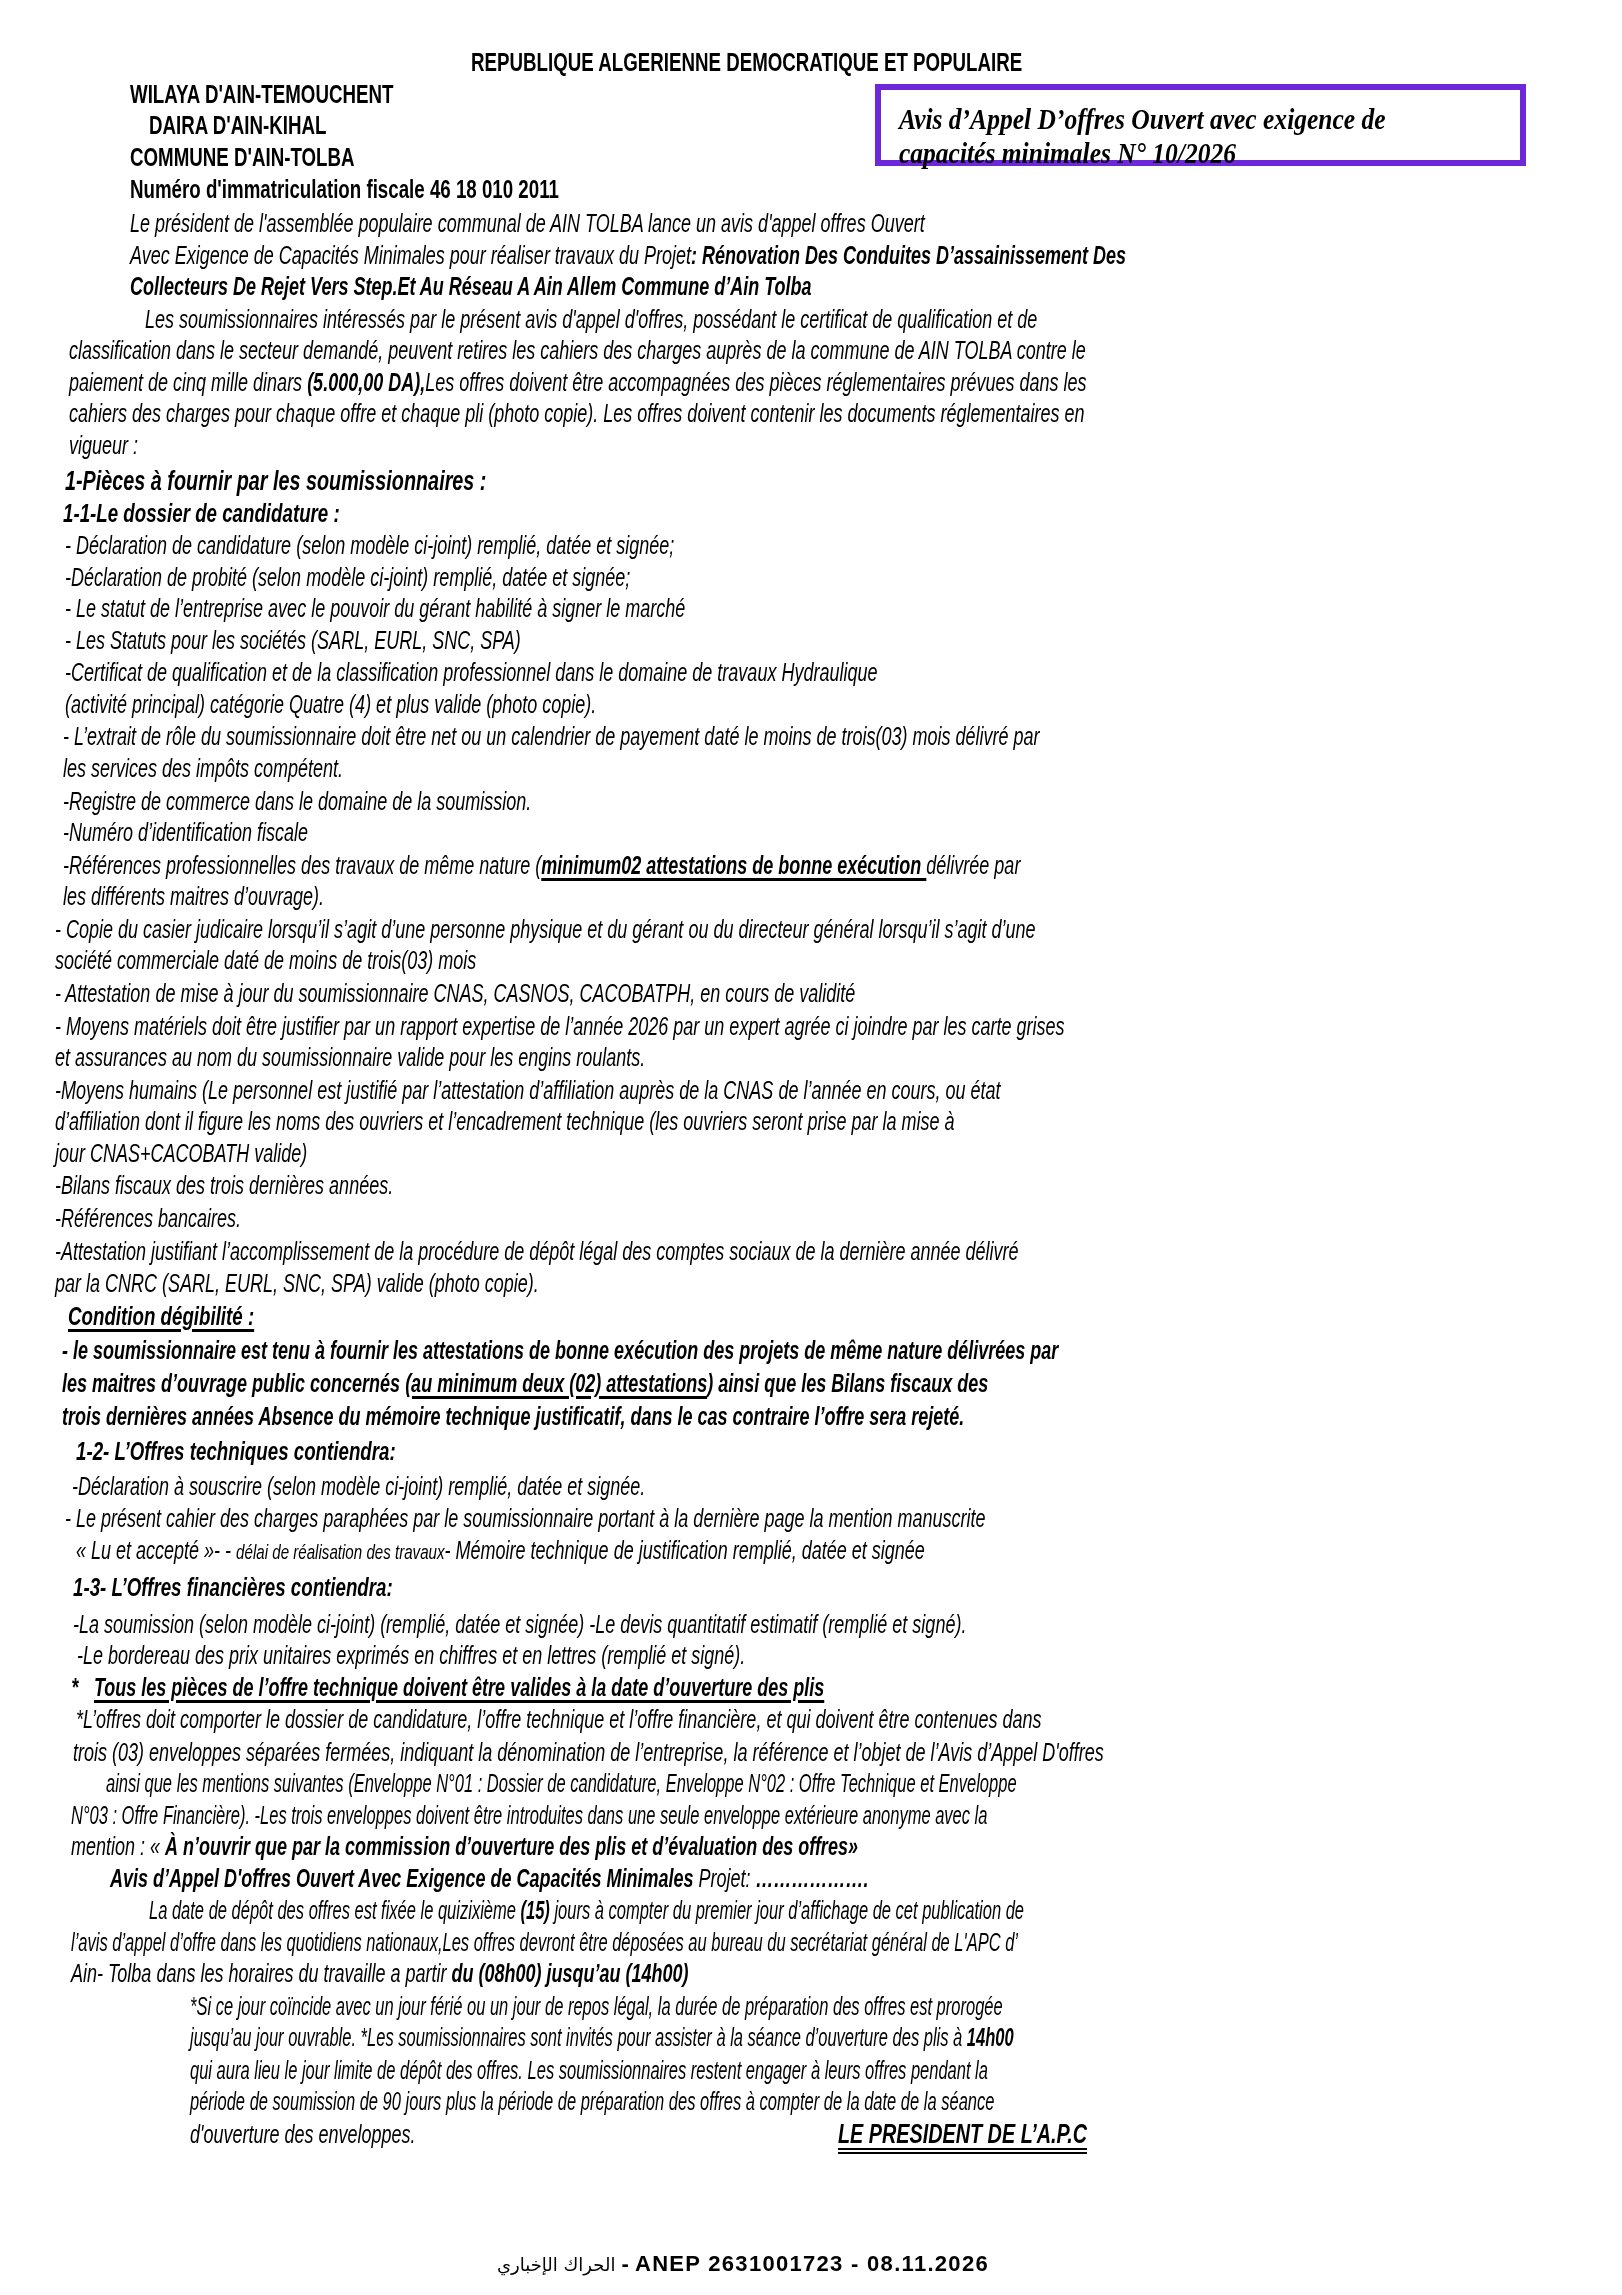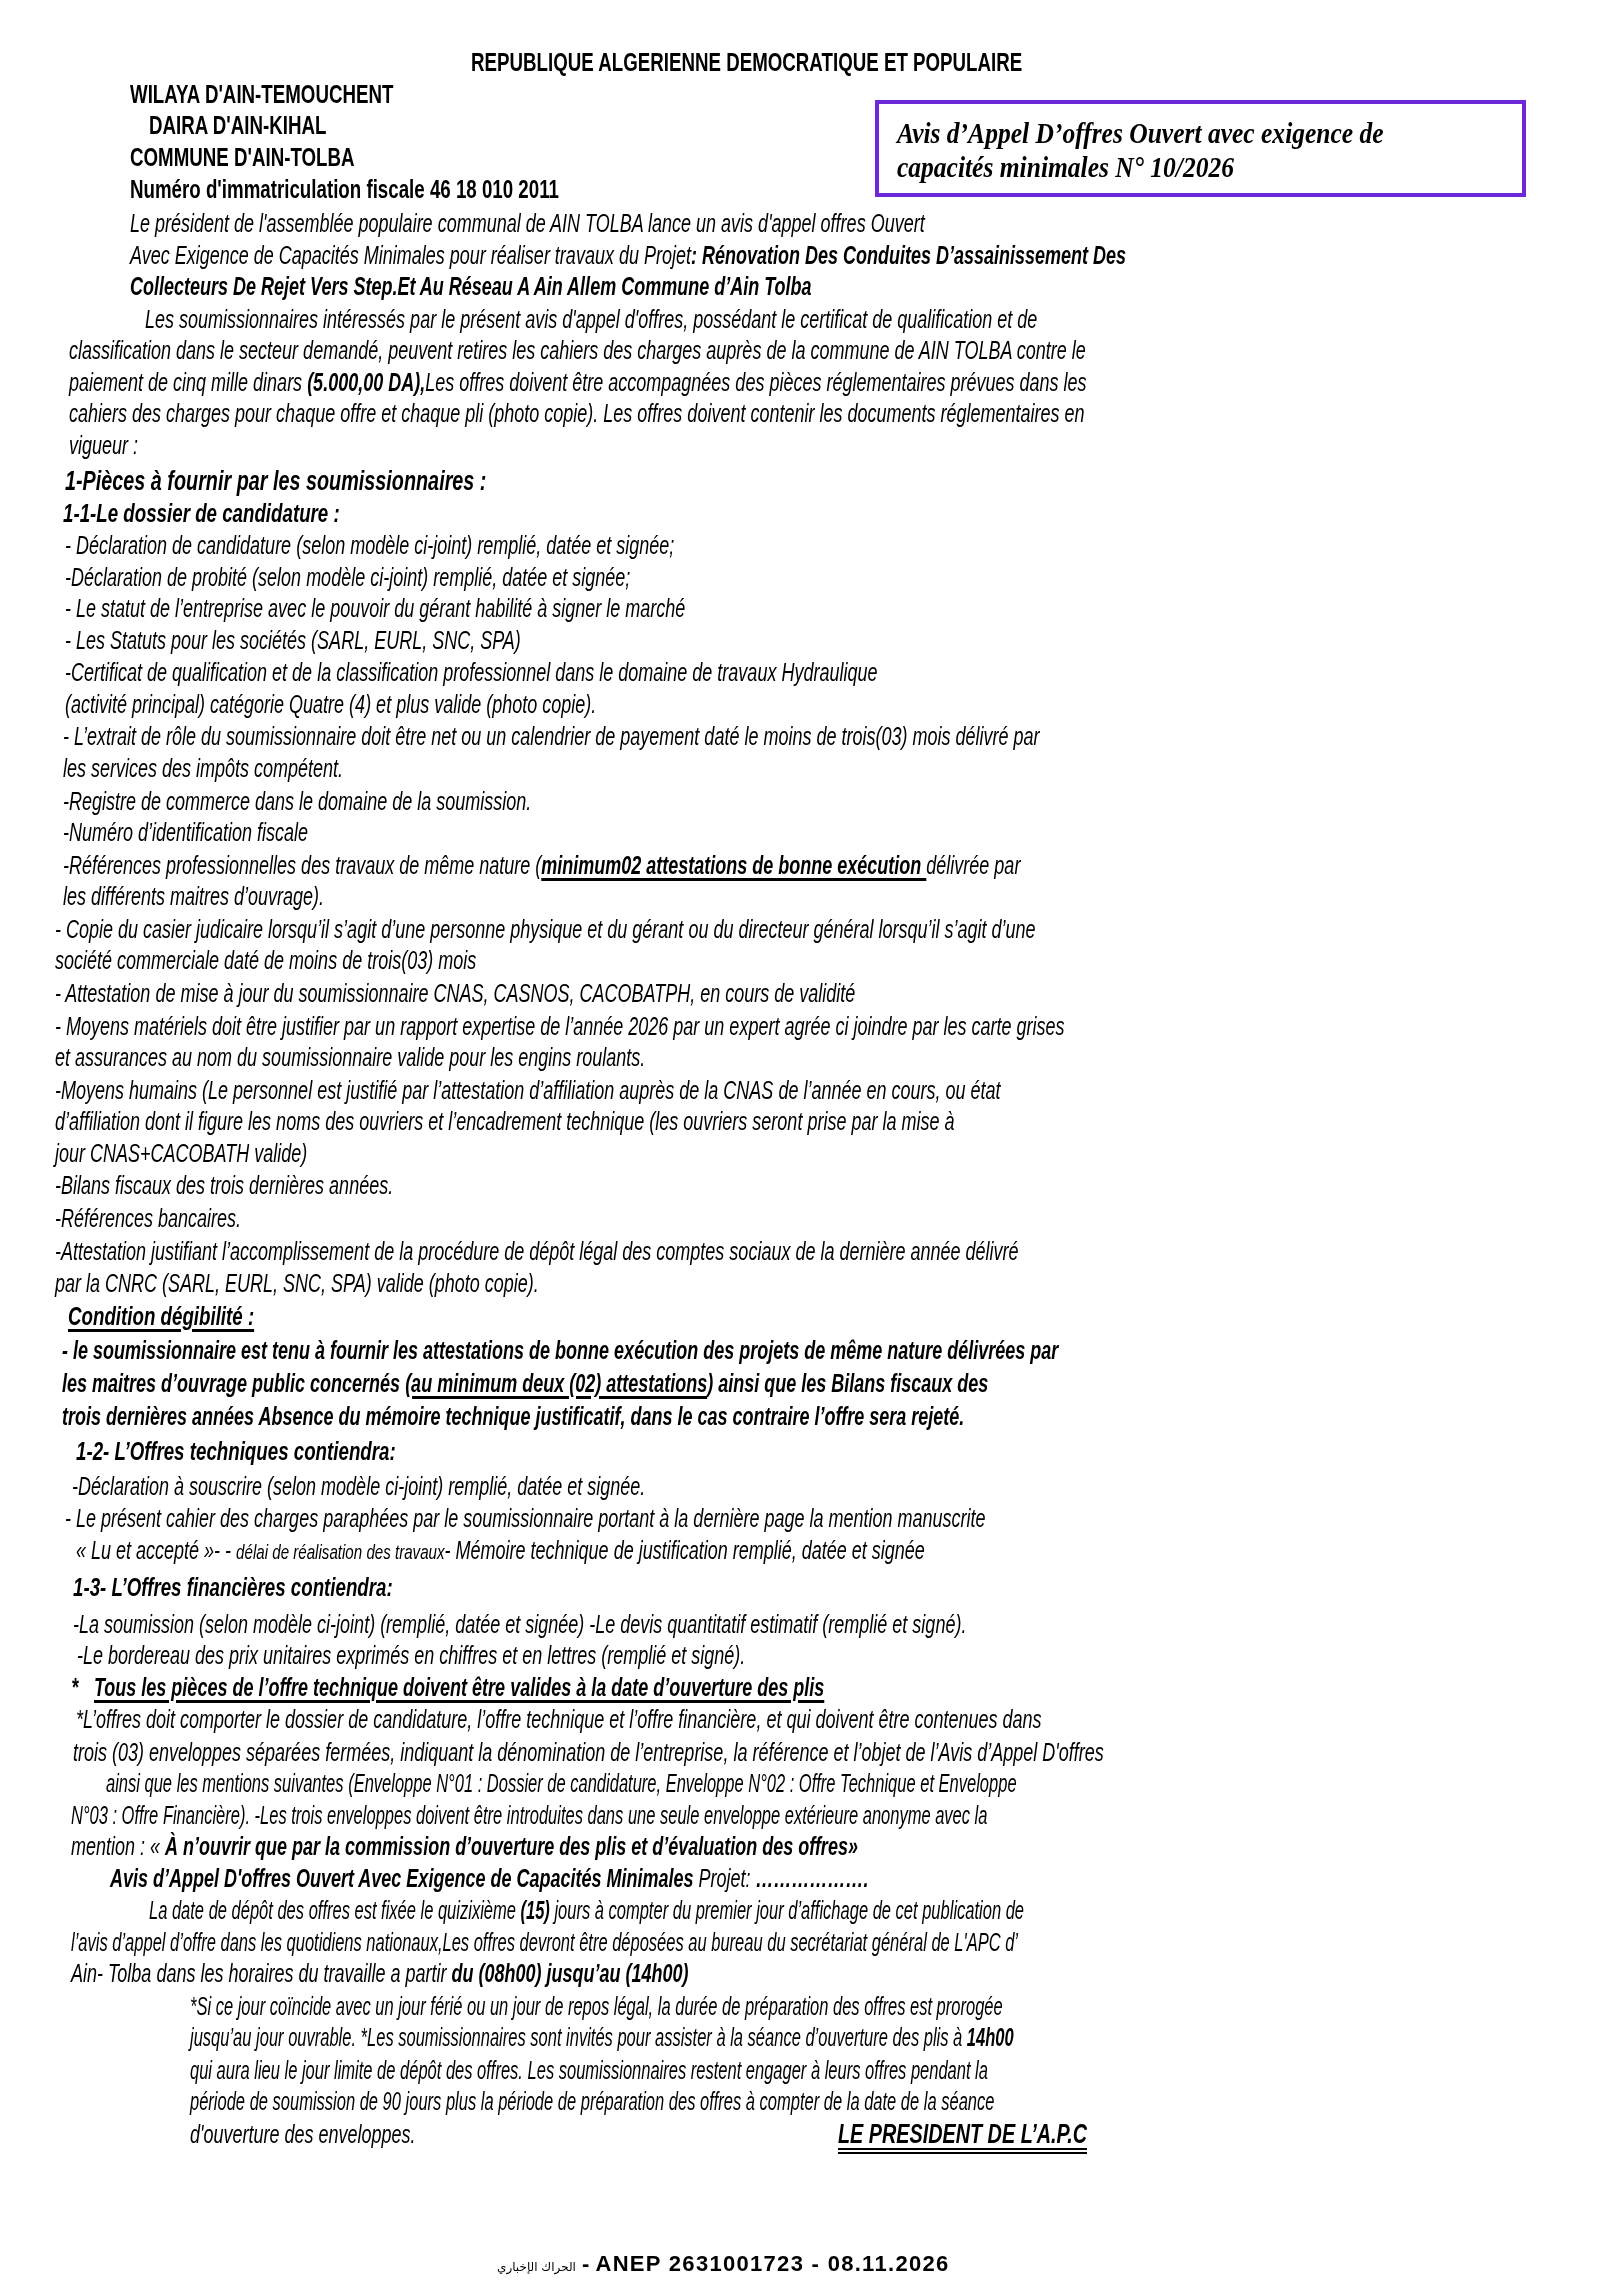--- a/index.html
+++ b/index.html
@@ -8,28 +8,28 @@
   .doc { position: absolute; left: 0; top: 0; width: 1623px; height: 2295px; }
   .ln { position: absolute; white-space: nowrap; font-size: 25px; line-height: 29px;
         font-family: "Liberation Sans Narrow", "Liberation Sans", sans-serif; font-style: italic;
         transform-origin: 0 0; }
   .narrow { transform: scaleX(0.72); }
   .b { font-weight: bold; }
   .up { font-style: normal; }
   .u { text-decoration: underline; text-decoration-thickness: 2.6px; text-underline-offset: 3.9px; }
   .uu { text-decoration: underline double; text-underline-offset: 5.2px; }
   .hdr { font-style: normal; font-weight: bold; font-size: 26px; }
-  .box { position: absolute; left: 875px; top: 100px; width: 651px; height: 97px;
-         border: 4px solid #6d28d9; box-sizing: border-box; }
+  .box { position: absolute; left: 875px; top: 84px; width: 651px; height: 82px;
+         border: 6px solid #6d28d9; box-sizing: border-box; }
   .box .t { position: absolute; left: 18.3px; font-family: "Liberation Serif", serif;
             font-style: italic; font-weight: bold; font-size: 29px; white-space: nowrap;
             transform-origin: 0 0; transform: scaleX(0.88); }
   .footer { position: absolute; left: 497px; top: 2251px; font-family: "Liberation Sans", sans-serif;
             font-weight: bold; font-size: 22px; white-space: nowrap; letter-spacing: 1.3px; }
-  .footer .ar { font-weight: normal; font-size: 12px; font-family: "DejaVu Sans", sans-serif; }
+  .footer .ar { font-weight: normal; font-size: 18px; font-family: "DejaVu Sans", sans-serif; }
 </style>
 </head>
 <body>
 
 <div class="doc">
 
   <div class="ln hdr narrow" style="left:471px;top:48px;">REPUBLIQUE ALGERIENNE DEMOCRATIQUE ET POPULAIRE</div>
   <div class="ln hdr narrow" style="left:130px;top:80px;">WILAYA D'AIN-TEMOUCHENT</div>
   <div class="ln hdr narrow" style="left:149px;top:111px;">DAIRA D'AIN-KIHAL</div>
   <div class="ln hdr narrow" style="left:130px;top:143px;">COMMUNE D'AIN-TOLBA</div>

